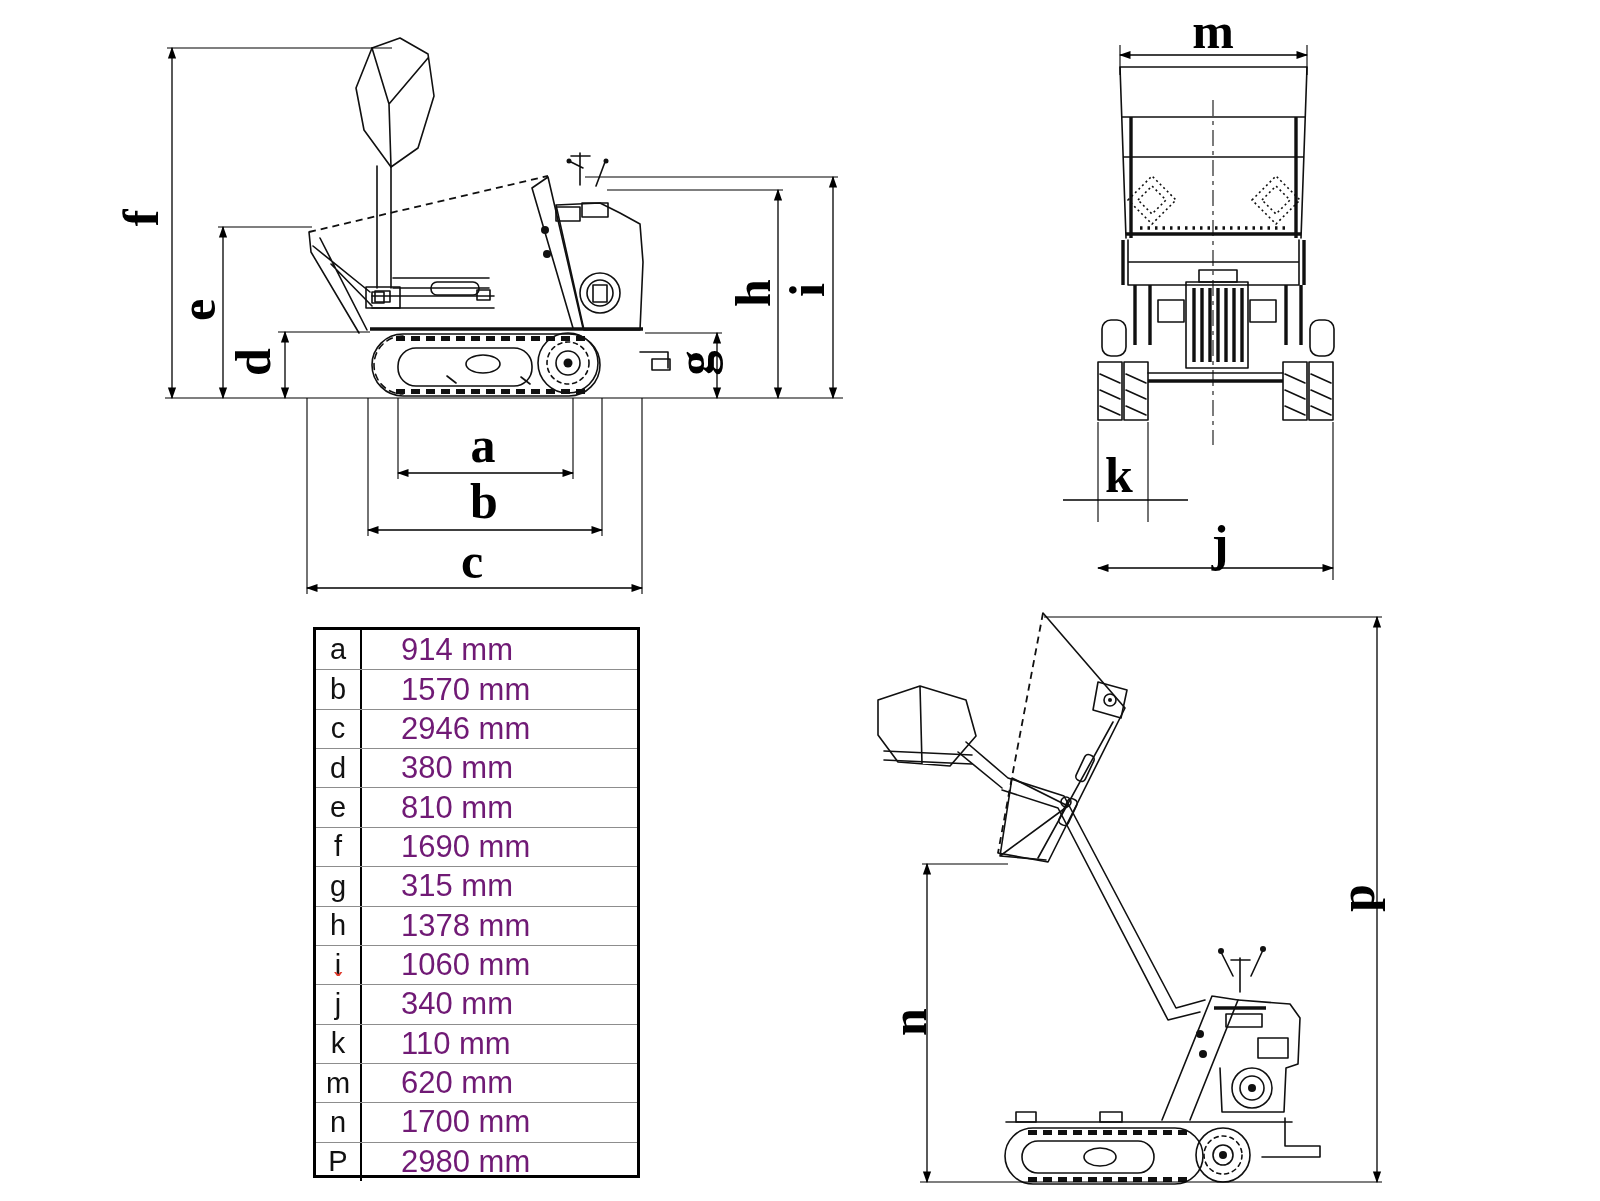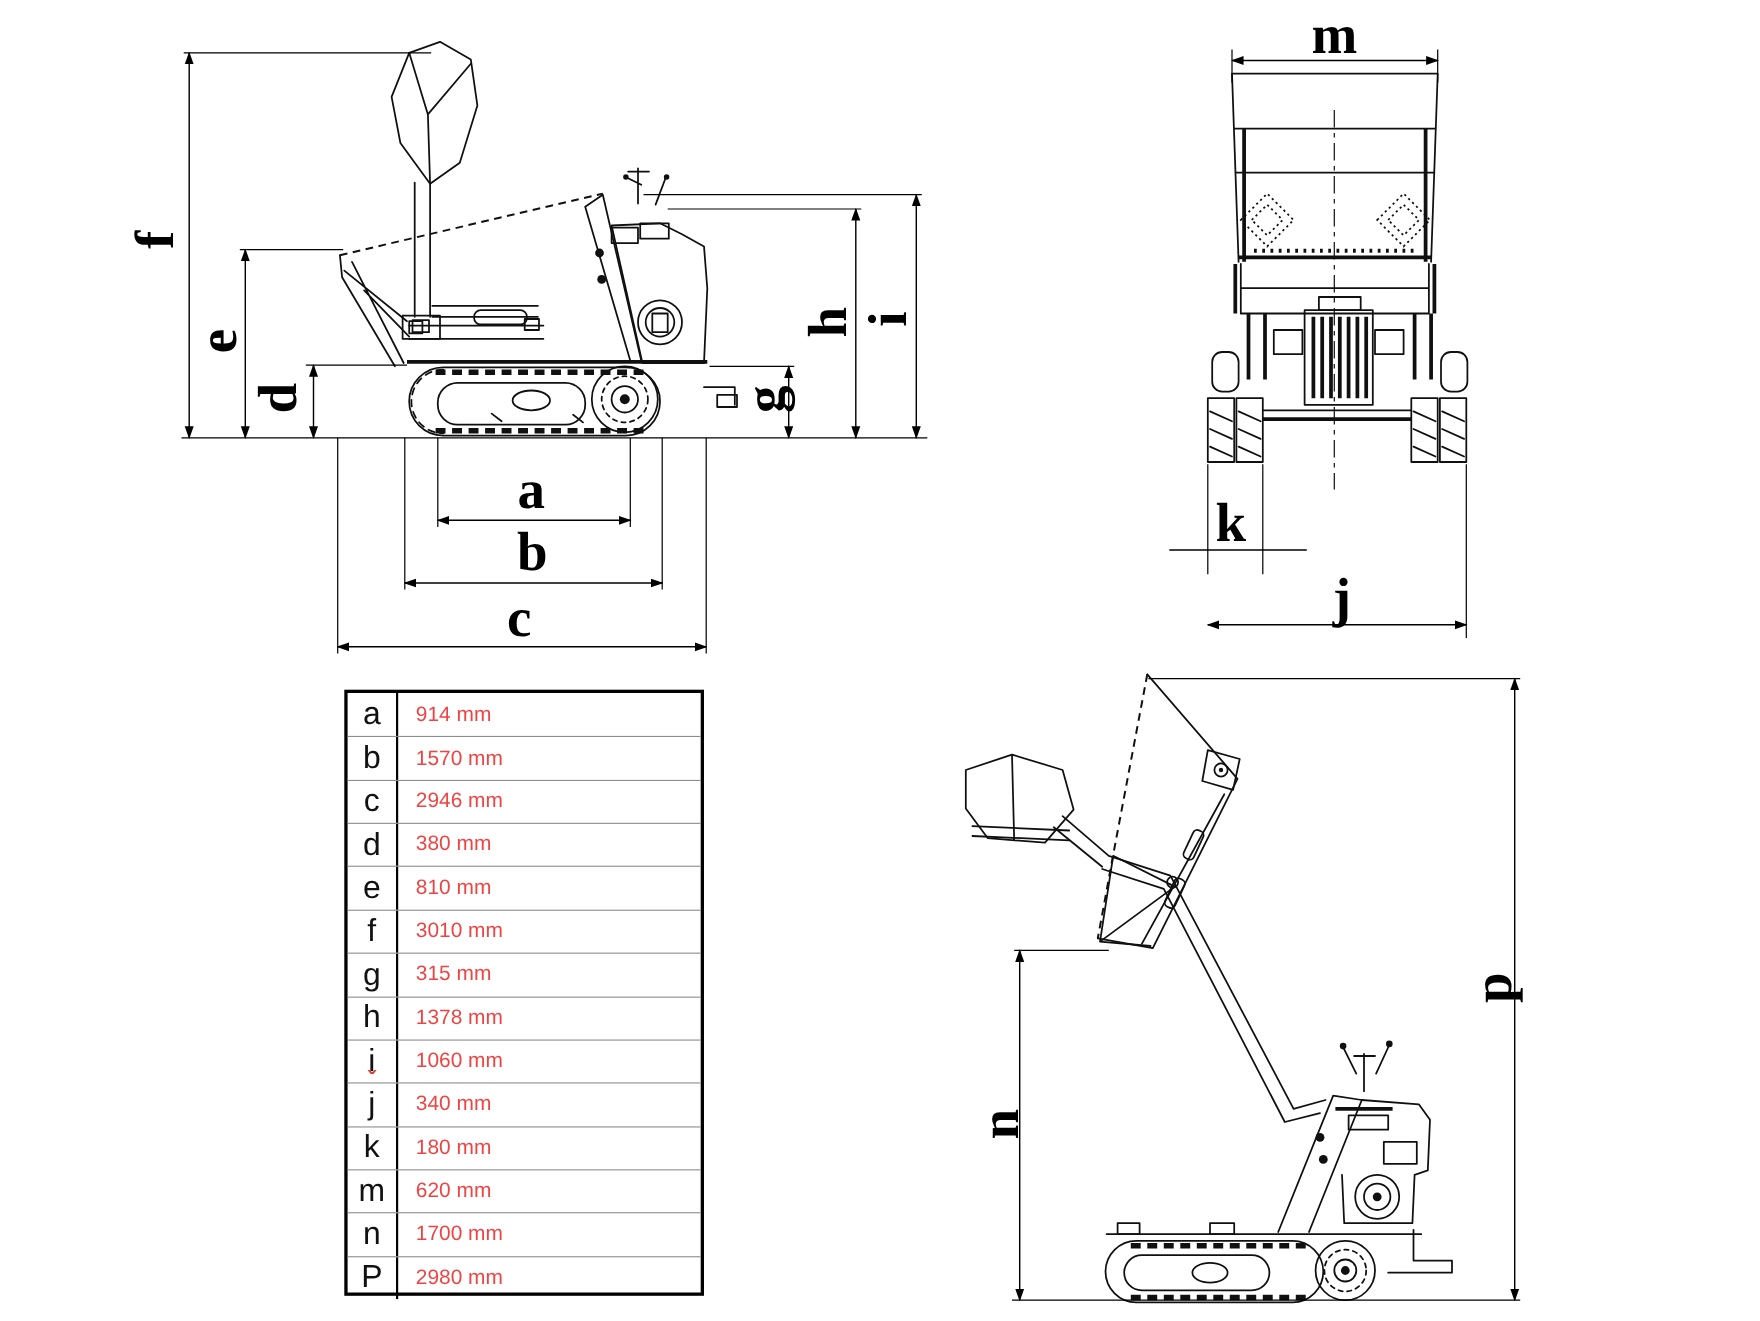--- a/index.html
+++ b/index.html
@@ -22,21 +22,21 @@
   
   #dim-table{position:absolute;left:313px;top:627px;width:327px;height:551px;
              border:3px solid #000;box-sizing:border-box;background:#fff;}
   #dim-table .row{display:flex;height:39.36px;align-items:center;
                   border-top:1.5px solid #8d8d8d;box-sizing:border-box;}
   #dim-table .row:first-child{border-top:none;}
   #dim-table .key{position:relative;width:46px;flex:0 0 46px;height:100%;
                   border-right:2px solid #000;box-sizing:border-box;
                   display:flex;align-items:center;justify-content:center;
                   font-size:29px;color:#111;}
-  #dim-table .val{padding-left:16px;font-size:19px;color:#ef4444;}
+  #dim-table .val{padding-left:16px;font-size:31px;color:#701a75;margin-left:23px;}
   #dim-table .caret{position:absolute;left:50%;transform:translateX(-50%);bottom:-9px;
                     color:#e03a2c;font-size:22px;font-weight:bold;line-height:1;}
 </style>
 </head>
 <body>
 
 <div id="canvas">
 
 <svg width="1600" height="1201" viewBox="0 0 1600 1201">
   <defs>
@@ -270,21 +270,21 @@
   <div class="row">
     <div class="key">
           <span>e</span>
         </div>
     <div class="val">810 mm</div>
   </div>
   <div class="row">
     <div class="key">
           <span>f</span>
         </div>
-    <div class="val">3010 mm</div>
+    <div class="val">1690 mm</div>
   </div>
   <div class="row">
     <div class="key">
           <span>g</span>
         </div>
     <div class="val">315 mm</div>
   </div>
   <div class="row">
     <div class="key">
           <span>h</span>
@@ -301,21 +301,21 @@
   <div class="row">
     <div class="key">
           <span>j</span>
         </div>
     <div class="val">340 mm</div>
   </div>
   <div class="row">
     <div class="key">
           <span>k</span>
         </div>
-    <div class="val">180 mm</div>
+    <div class="val">110 mm</div>
   </div>
   <div class="row">
     <div class="key">
           <span>m</span>
         </div>
     <div class="val">620 mm</div>
   </div>
   <div class="row">
     <div class="key">
           <span>n</span>

